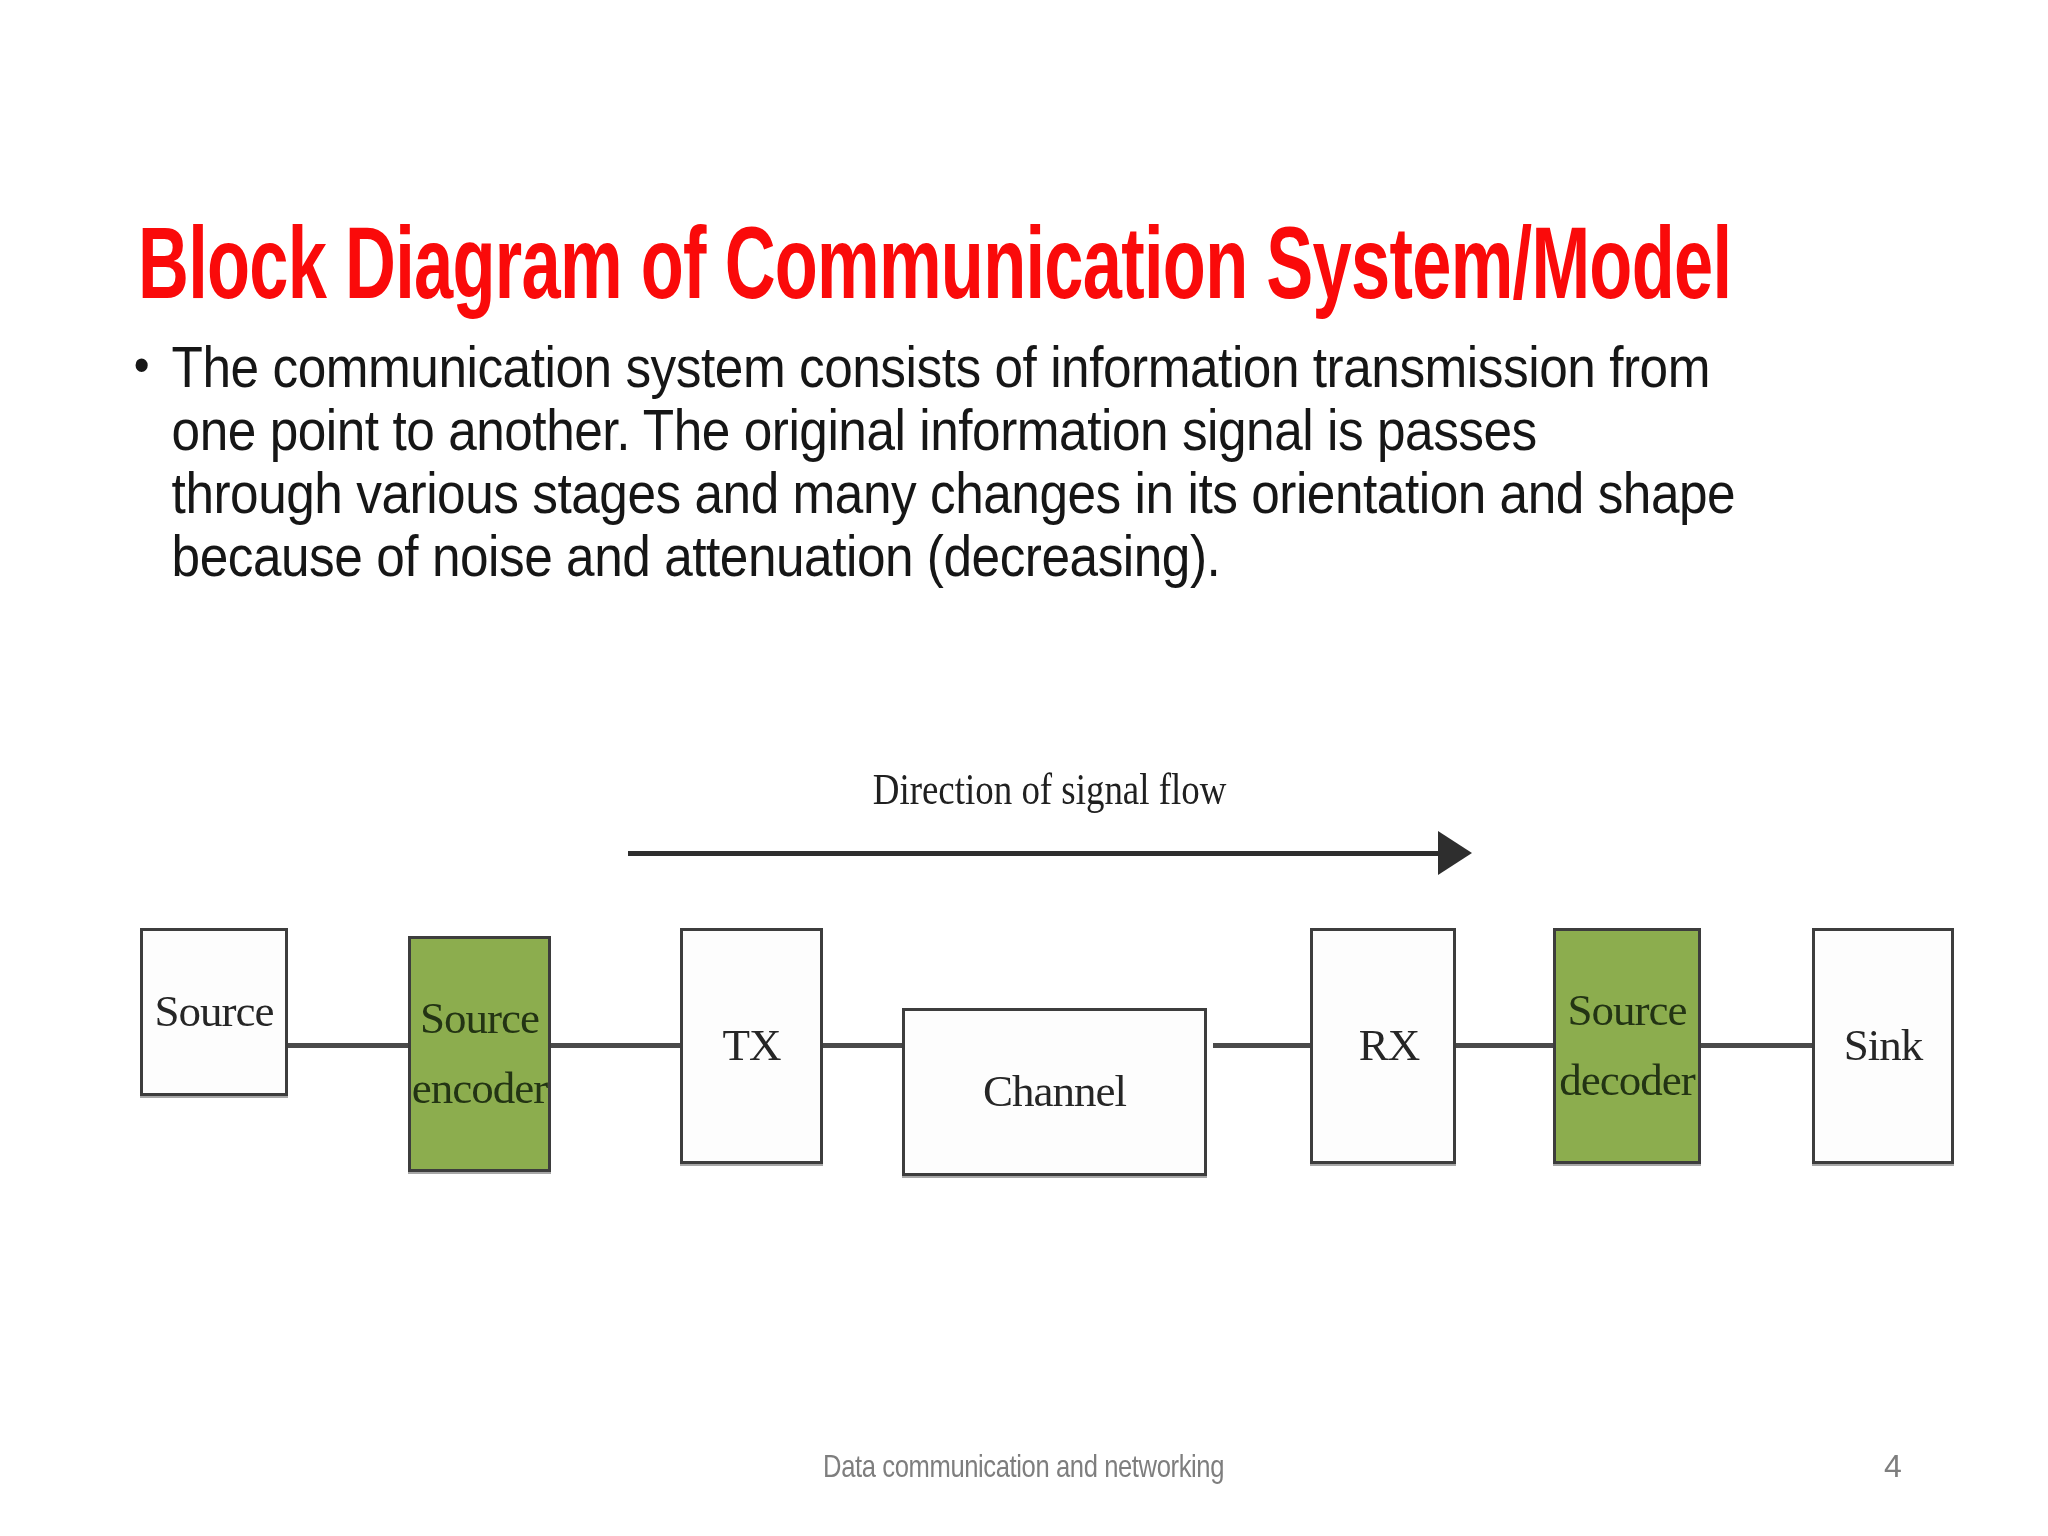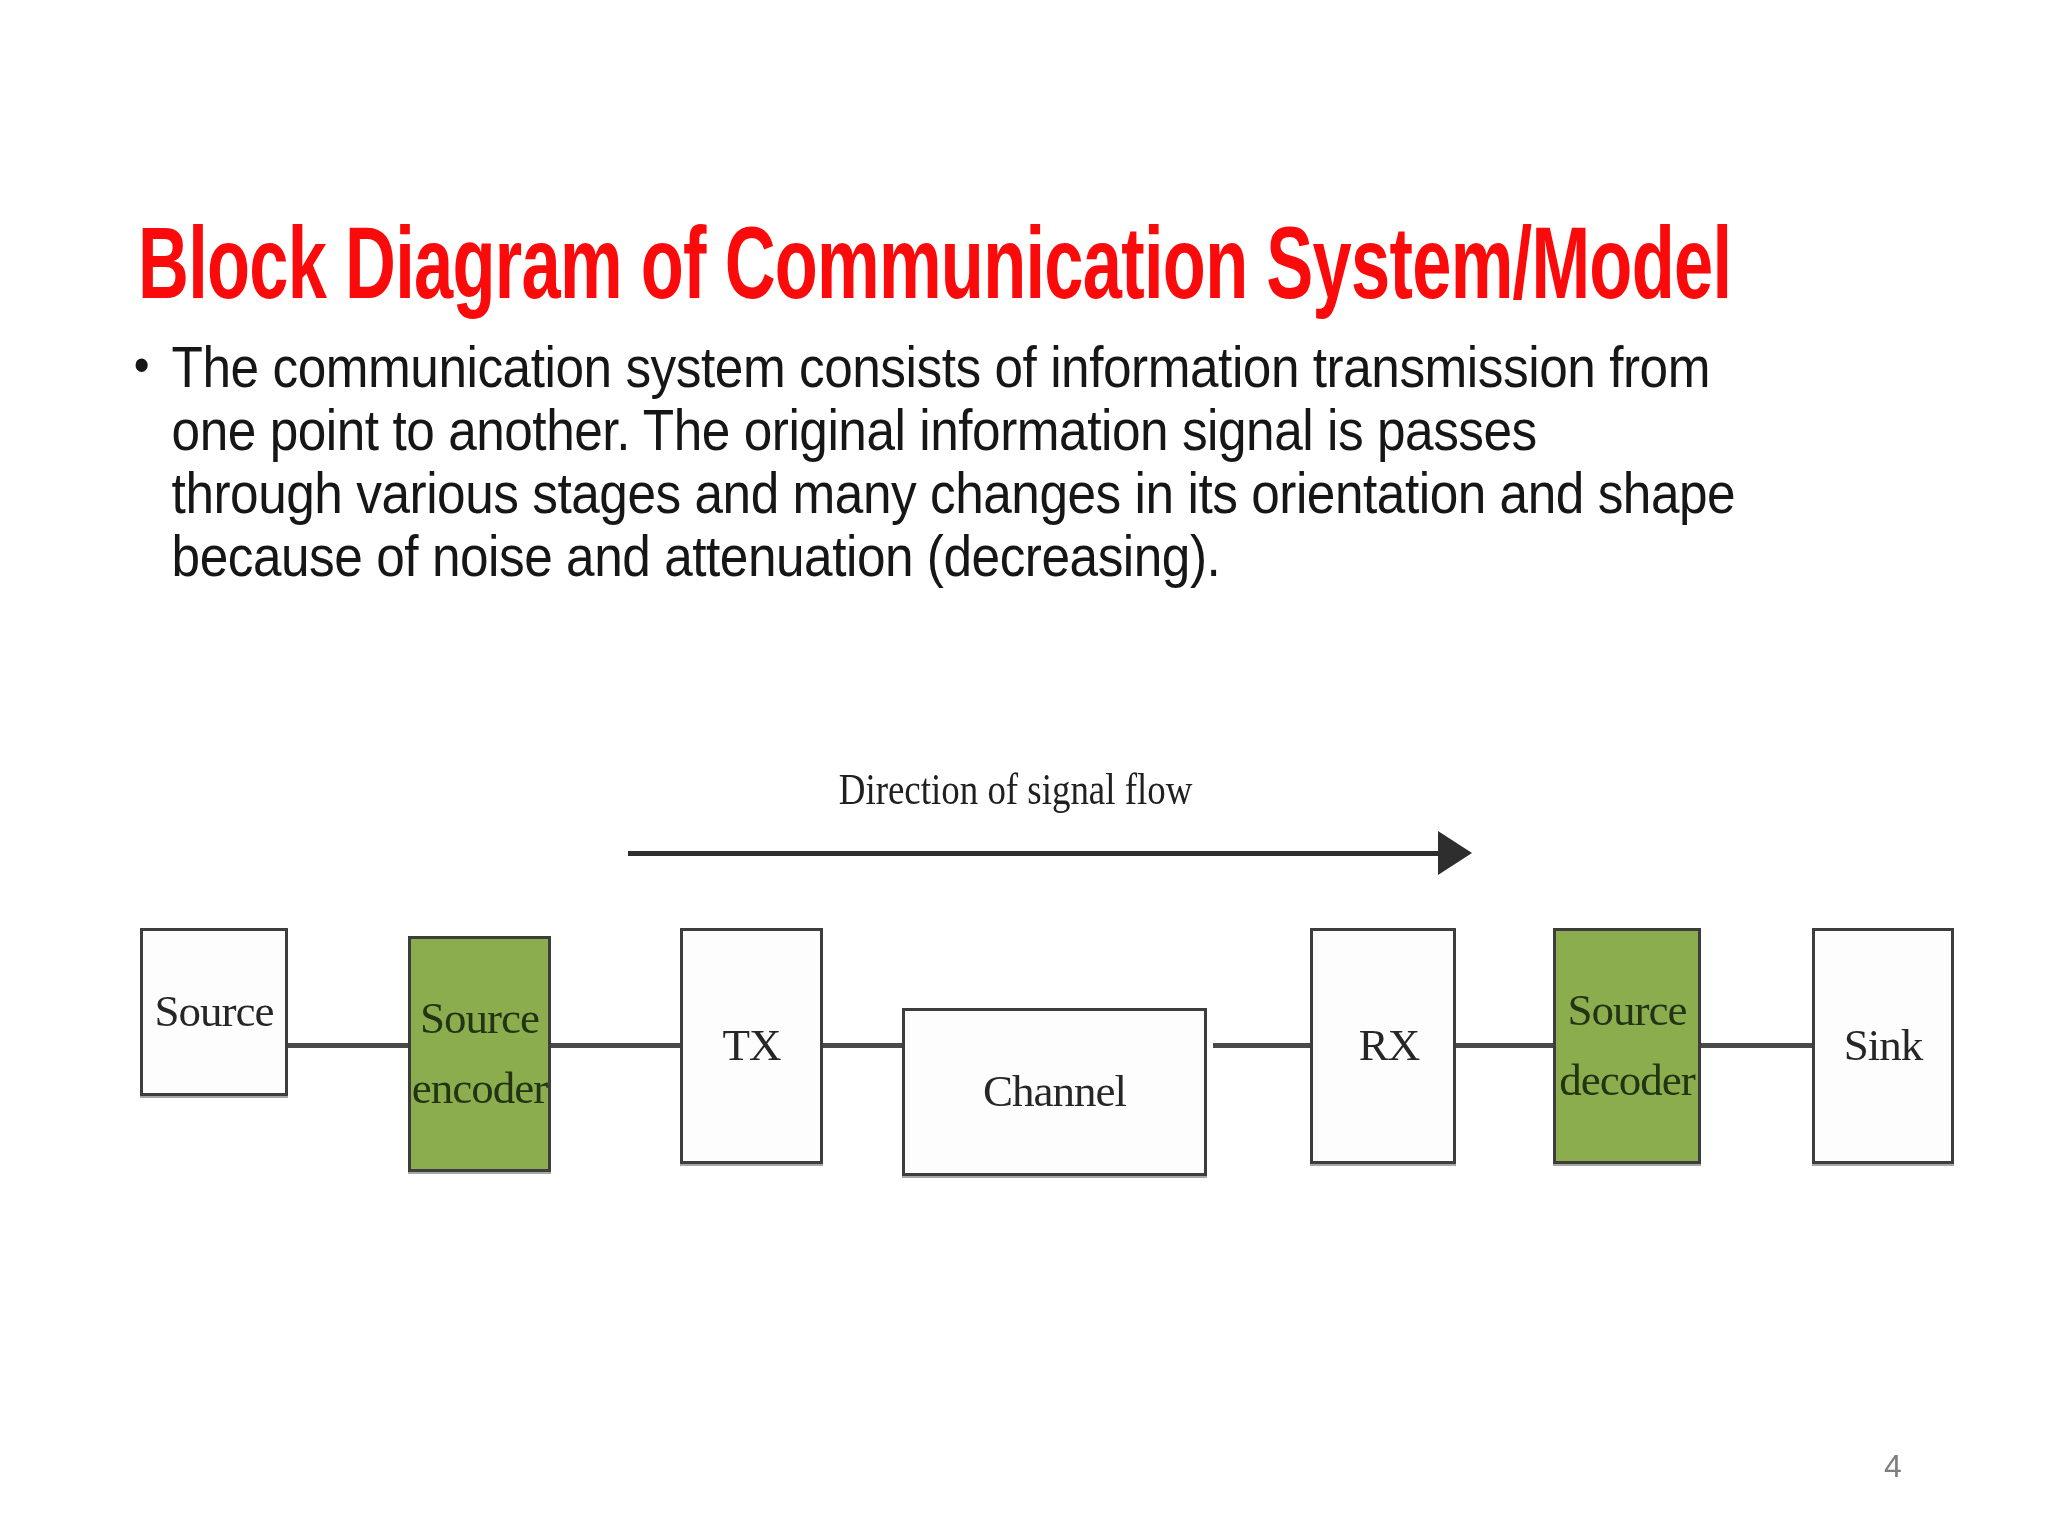--- a/index.html
+++ b/index.html
@@ -47,20 +47,21 @@
     top: -2px;
     font-size: 50px;
   }
 
   
   .direction-label {
     position: absolute;
     left: 800px;
     top: 763px;
     width: 500px;
+    text-align: center;
     font-family: "Liberation Serif", serif;
     font-size: 45px;
     color: #202020;
     white-space: nowrap;
   }
   .direction-label .squeeze {
     display: inline-block;
     transform: scaleX(0.82);
     transform-origin: center top;
   }
@@ -205,15 +206,18 @@
 
     <div class="connector conn-1"></div>
     <div class="connector conn-2"></div>
     <div class="connector conn-3"></div>
     <div class="connector conn-4"></div>
     <div class="connector conn-5"></div>
     <div class="connector conn-6"></div>
 
   </div>
 
+  <div class="footer">
+    <span class="squeeze">Data communication and networking</span>
+  </div>
   <div class="page-number">4</div>
 
 </div>
 
 </body></html>

